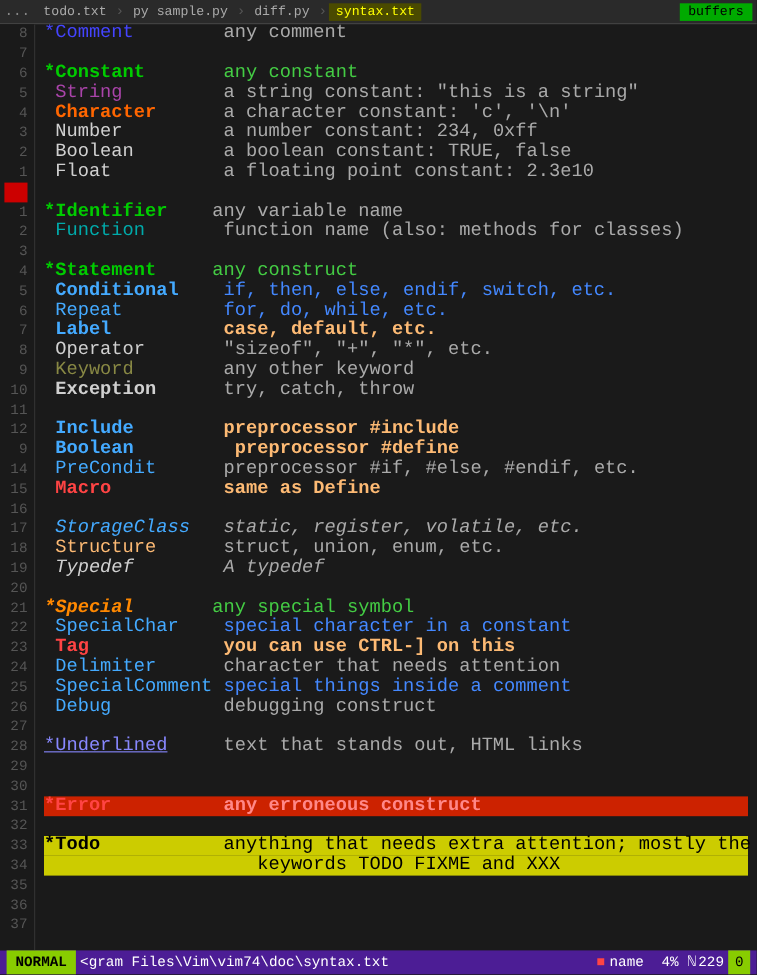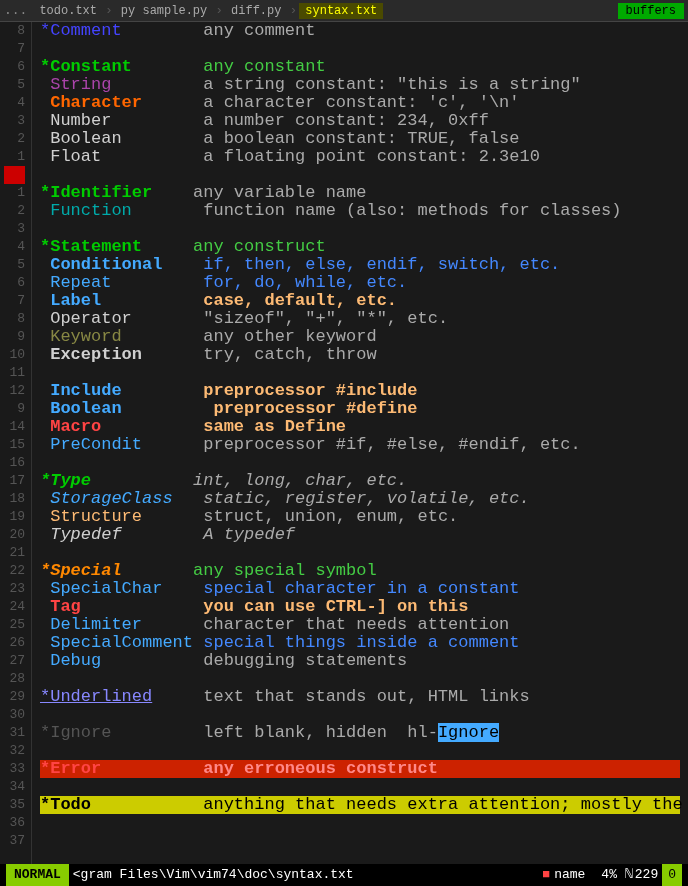--- a/index.html
+++ b/index.html
@@ -127,21 +127,21 @@
     .c-error-label { color: #ff4444; font-weight: bold; }
     .c-error-desc { color: #ff8888; font-weight: bold; }
     .c-todo-label { color: #000; font-weight: bold; }
     .c-todo-desc { color: #000; }
     .c-desc { color: #aaaaaa; }
     .c-desc-green { color: #44cc44; }
     .c-desc-blue { color: #4488ff; }
     .c-desc-bold { color: #fdba74; font-weight: bold; }
     .c-desc-italic { color: #aaaaaa; font-style: italic; }
     .status-bar {
-      background: #000000;
+      background: #4c1d95;
       color: #ffffff;
       height: 22px;
       line-height: 22px;
       display: flex;
       align-items: flex-start;
       padding: 0 6px;
       font-size: 13px;
     }
     .status-mode {
       background: #88cc00;
@@ -242,42 +242,41 @@
         <div class="code-line"><span class="c-statement">*Statement</span><span class="c-desc-green">     any construct</span></div>
         <div class="code-line"><span class="c-conditional"> Conditional</span><span class="c-desc-blue">    if, then, else, endif, switch, etc.</span></div>
         <div class="code-line"><span class="c-repeat"> Repeat</span><span class="c-desc-blue">         for, do, while, etc.</span></div>
         <div class="code-line"><span class="c-label"> Label</span><span class="c-desc-bold">          case, default, etc.</span></div>
         <div class="code-line"><span class="c-operator"> Operator</span><span class="c-desc">       "sizeof", "+", "*", etc.</span></div>
         <div class="code-line"><span class="c-keyword"> Keyword</span><span class="c-desc">        any other keyword</span></div>
         <div class="code-line"><span class="c-exception"> Exception</span><span class="c-desc">      try, catch, throw</span></div>
         <div class="code-line"></div>
         <div class="code-line"><span class="c-include"> Include</span><span class="c-desc-bold">        preprocessor #include</span></div>
         <div class="code-line"><span class="c-define"> Boolean</span><span class="c-desc-bold">         preprocessor #define</span></div>
+        <div class="code-line"><span class="c-precondit"> PreCondit</span><span class="c-desc">      preprocessor #if, #else, #endif, etc.</span></div>
         <div class="code-line"><span class="c-macro"> Macro</span><span class="c-desc-bold">          same as Define</span></div>
-        <div class="code-line"><span class="c-precondit"> PreCondit</span><span class="c-desc">      preprocessor #if, #else, #endif, etc.</span></div>
-        <div class="code-line"></div>
-        <div class="code-line"><span class="c-type">*Type</span><span class="c-desc-italic">          int, long, char, etc.</span></div>
+        <div class="code-line"></div>
         <div class="code-line"><span class="c-storageclass"> StorageClass</span><span class="c-desc-italic">   static, register, volatile, etc.</span></div>
         <div class="code-line"><span class="c-structure"> Structure</span><span class="c-desc">      struct, union, enum, etc.</span></div>
         <div class="code-line"><span class="c-typedef"> Typedef</span><span class="c-desc-italic">        A typedef</span></div>
         <div class="code-line"></div>
         <div class="code-line"><span class="c-special">*Special</span><span class="c-desc-green">       any special symbol</span></div>
         <div class="code-line"><span class="c-specialchar"> SpecialChar</span><span class="c-desc-blue">    special character in a constant</span></div>
         <div class="code-line"><span class="c-tag"> Tag</span><span class="c-desc-bold">            you can use CTRL-] on this</span></div>
         <div class="code-line"><span class="c-delimiter"> Delimiter</span><span class="c-desc">      character that needs attention</span></div>
         <div class="code-line"><span class="c-specialcomment"> SpecialComment</span><span class="c-desc-blue"> special things inside a comment</span></div>
-        <div class="code-line"><span class="c-debug"> Debug</span><span class="c-desc">          debugging statements</span></div>
+        <div class="code-line"><span class="c-debug"> Debug</span><span class="c-desc">          debugging construct</span></div>
         <div class="code-line"></div>
         <div class="code-line"><span class="c-underlined">*Underlined</span><span class="c-desc">     text that stands out, HTML links</span></div>
         <div class="code-line"></div>
-        <div class="code-line"><span class="c-ignore">*</span><span class="c-ignore">Ignore</span><span class="c-desc">         left blank, hidden  hl-</span><span class="c-ignore-hl">Ignore</span></div>
         <div class="code-line"></div>
         <div class="code-line error-line"><span class="c-error-label">*Error</span><span class="c-error-desc">          any erroneous construct</span></div>
         <div class="code-line"></div>
         <div class="code-line todo-line"><span class="c-todo-label">*Todo</span><span class="c-todo-desc">           anything that needs extra attention; mostly the</span></div>
+        <div class="code-line todo-line"><span class="c-todo-desc">                   keywords TODO FIXME and XXX</span></div>
       </div>
   </div>
 </div>
 
 <div class="status-bar">
   <span class="status-mode">NORMAL</span>
   <span class="status-file"> &lt;gram Files\Vim\vim74\doc\syntax.txt</span>
   <span style="color:#ff4444;margin:0 4px;">■</span>
   <span> name</span>
   <span style="margin-left:16px;">4%</span>

